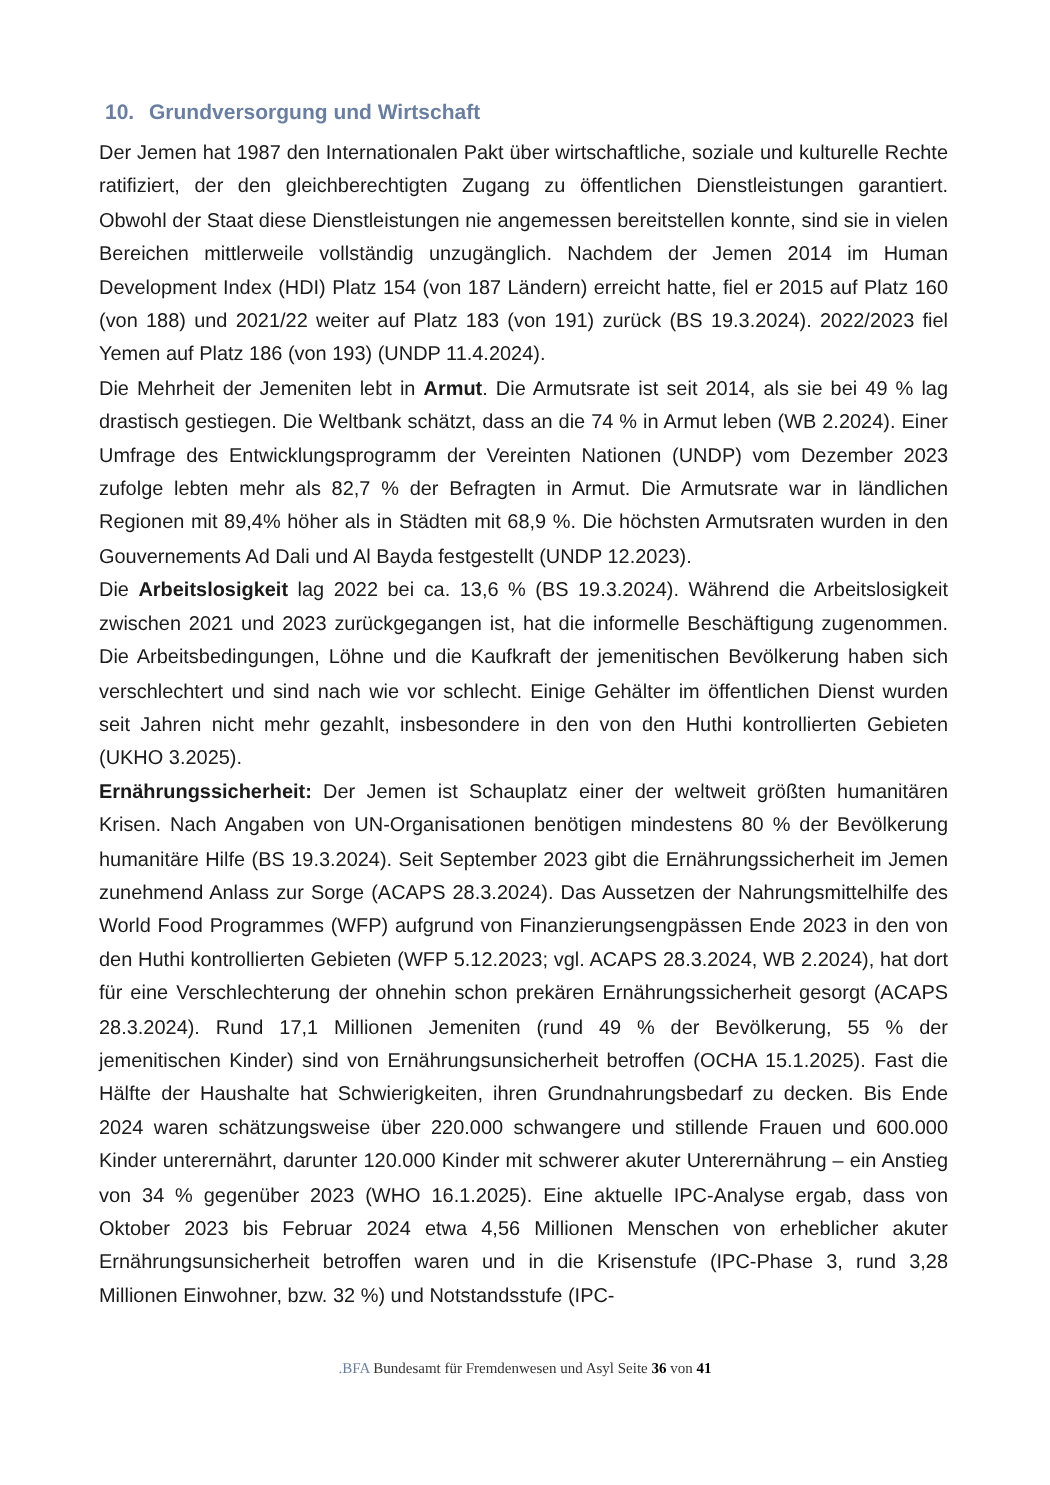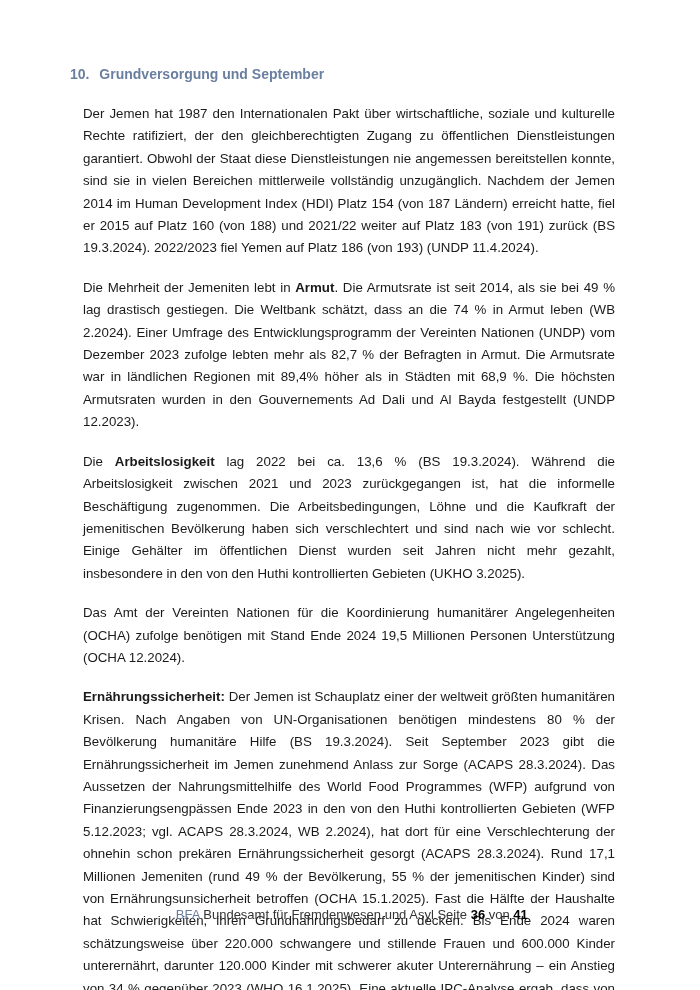--- a/index.html
+++ b/index.html
@@ -7,53 +7,50 @@
   .page {
     position: absolute; left: 66px; top: 62px; width: 566px;
     font-family: "Liberation Sans", sans-serif; font-size: 13.3px; color: #1a1a1a;
     line-height: 22.4px;
   }
   .heading {
     font-family: "Liberation Sans", sans-serif; font-weight: bold; font-size: 14px;
     color: #6a7fa0; margin: 0 0 5px 0; padding-left: 4px; line-height: 24px;
   }
   .heading .num { margin-right: 6px; }
-  p { margin: 17px; text-align: justify; }
+  p { margin: 0; text-align: justify; }
   b { font-weight: bold; }
   .footer {
     position: absolute; top: 907px; left: 0; width: 700px; text-align: center;
-    font-family: Liberation Sans, sans-serif; font-size: 13px; color: #333;
+    font-family: Liberation Serif, serif; font-size: 10px; color: #333;
   }
   .footer .bfa { color: #6a7fa0; }
   .footer b { color: #000; }
 </style>
 </head>
 <body>
 
 <div class="page">
   <div class="heading">
     <span class="num">10.</span>
-    <span>Grundversorgung und September</span>
+    <span>Grundversorgung und Wirtschaft</span>
   </div>
 
   <p>
     <span>Der Jemen hat 1987 den Internationalen Pakt über wirtschaftliche, soziale und kulturelle Rechte ratifiziert, der den gleichberechtigten Zugang zu öffentlichen Dienstleistungen garantiert. Obwohl der Staat diese Dienstleistungen nie angemessen bereitstellen konnte, sind sie in vielen Bereichen mittlerweile vollständig unzugänglich. Nachdem der Jemen 2014 im Human Development Index (HDI) Platz 154 (von 187 Ländern) erreicht hatte, fiel er 2015 auf Platz 160 (von 188) und 2021/22 weiter auf Platz 183 (von 191) zurück (BS 19.3.2024). 2022/2023 fiel Yemen auf Platz 186 (von 193) (UNDP 11.4.2024).</span>
   </p>
 
   <p>
     <span>Die Mehrheit der Jemeniten lebt in </span><b>Armut</b><span>. Die Armutsrate ist seit 2014, als sie bei 49 % lag drastisch gestiegen. Die Weltbank schätzt, dass an die 74 % in Armut leben (WB 2.2024). Einer Umfrage des Entwicklungsprogramm der Vereinten Nationen (UNDP) vom Dezember 2023 zufolge lebten mehr als 82,7 % der Befragten in Armut. Die Armutsrate war in ländlichen Regionen mit 89,4% höher als in Städten mit 68,9 %. Die höchsten Armutsraten wurden in den Gouvernements Ad Dali und Al Bayda festgestellt (UNDP 12.2023).</span>
   </p>
 
   <p>
     <span>Die </span><b>Arbeitslosigkeit</b><span> lag 2022 bei ca. 13,6 % (BS 19.3.2024). Während die Arbeitslosigkeit zwischen 2021 und 2023 zurückgegangen ist, hat die informelle Beschäftigung zugenommen. Die Arbeitsbedingungen, Löhne und die Kaufkraft der jemenitischen Bevölkerung haben sich verschlechtert und sind nach wie vor schlecht. Einige Gehälter im öffentlichen Dienst wurden seit Jahren nicht mehr gezahlt, insbesondere in den von den Huthi kontrollierten Gebieten (UKHO 3.2025).</span>
   </p>
 
-  <p>
-    <span>Das Amt der Vereinten Nationen für die Koordinierung humanitärer Angelegenheiten (OCHA) zufolge benötigen mit Stand Ende 2024 19,5 Millionen Personen Unterstützung (OCHA 12.2024).</span>
-  </p>
 
   <p>
     <b>Ernährungssicherheit:</b><span> Der Jemen ist Schauplatz einer der weltweit größten humanitären Krisen. Nach Angaben von UN-Organisationen benötigen mindestens 80 % der Bevölkerung humanitäre Hilfe (BS 19.3.2024). Seit September 2023 gibt die Ernährungssicherheit im Jemen zunehmend Anlass zur Sorge (ACAPS 28.3.2024). Das Aussetzen der Nahrungsmittelhilfe des World Food Programmes (WFP) aufgrund von Finanzierungsengpässen Ende 2023 in den von den Huthi kontrollierten Gebieten (WFP 5.12.2023; vgl. ACAPS 28.3.2024, WB 2.2024), hat dort für eine Verschlechterung der ohnehin schon prekären Ernährungssicherheit gesorgt (ACAPS 28.3.2024). Rund 17,1 Millionen Jemeniten (rund 49 % der Bevölkerung, 55 % der jemenitischen Kinder) sind von Ernährungsunsicherheit betroffen (OCHA 15.1.2025). Fast die Hälfte der Haushalte hat Schwierigkeiten, ihren Grundnahrungsbedarf zu decken. Bis Ende 2024 waren schätzungsweise über 220.000 schwangere und stillende Frauen und 600.000 Kinder unterernährt, darunter 120.000 Kinder mit schwerer akuter Unterernährung – ein Anstieg von 34 % gegenüber 2023 (WHO 16.1.2025). Eine aktuelle IPC-Analyse ergab, dass von Oktober 2023 bis Februar 2024 etwa 4,56 Millionen Menschen von erheblicher akuter Ernährungsunsicherheit betroffen waren und in die Krisenstufe (IPC-Phase 3, rund 3,28 Millionen Einwohner, bzw. 32 %) und Notstandsstufe (IPC-</span>
   </p>
 </div>
 
 <div class="footer">
   <span class="bfa">.BFA</span><span> Bundesamt für Fremdenwesen und Asyl Seite </span><b>36</b><span> von </span><b>41</b>
 </div>
 

